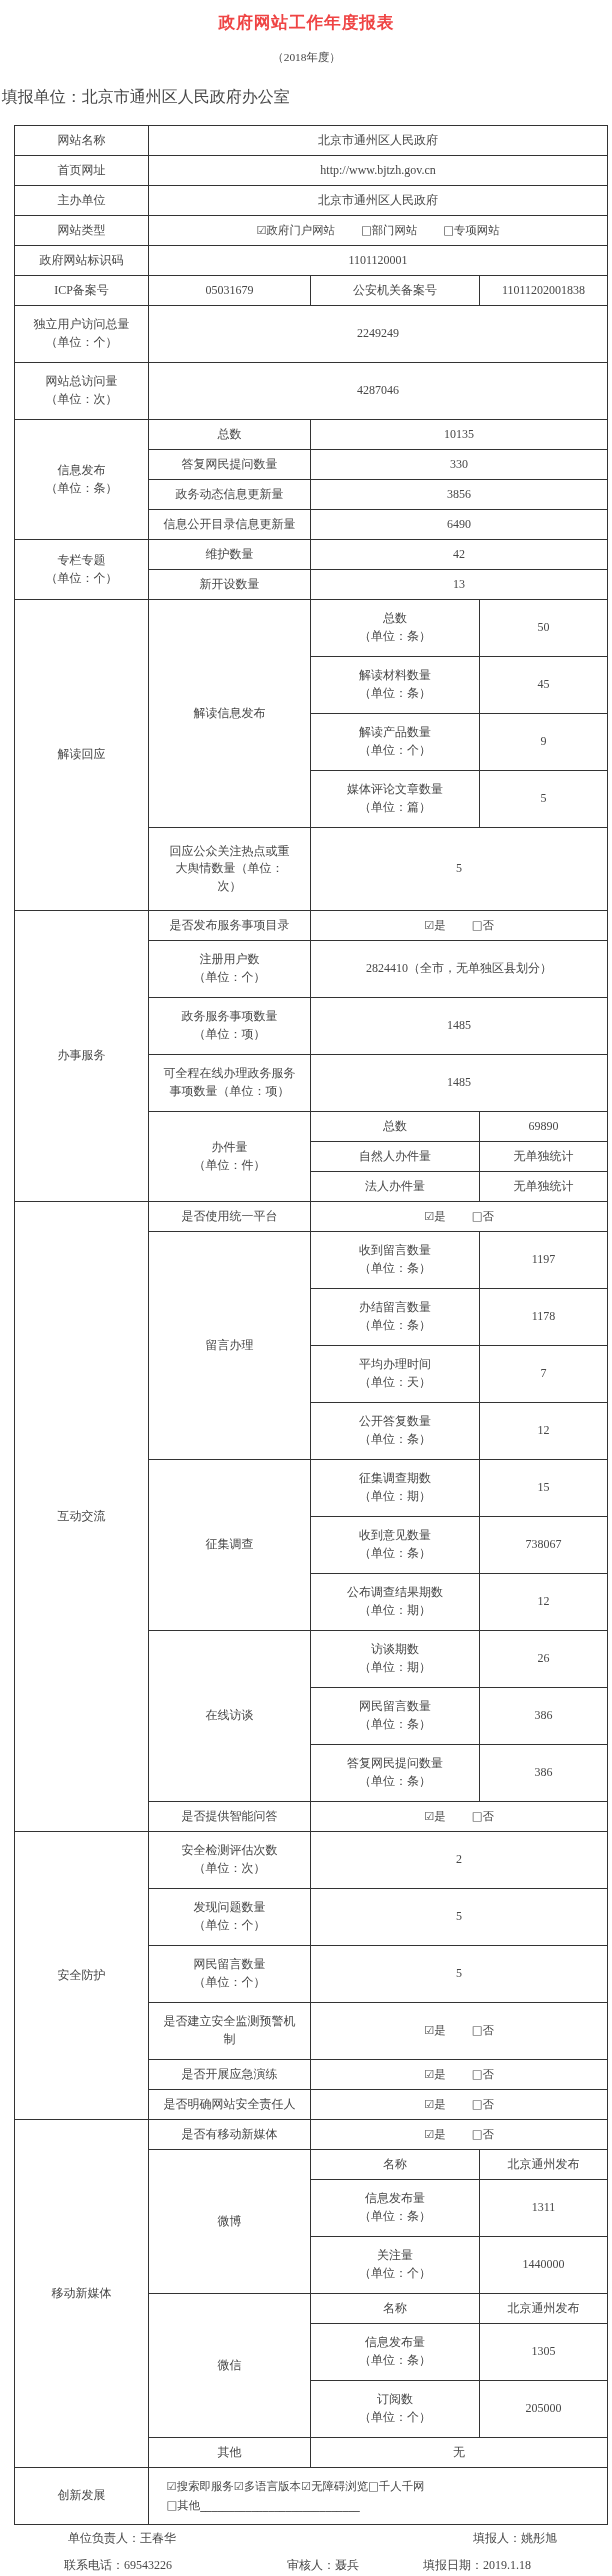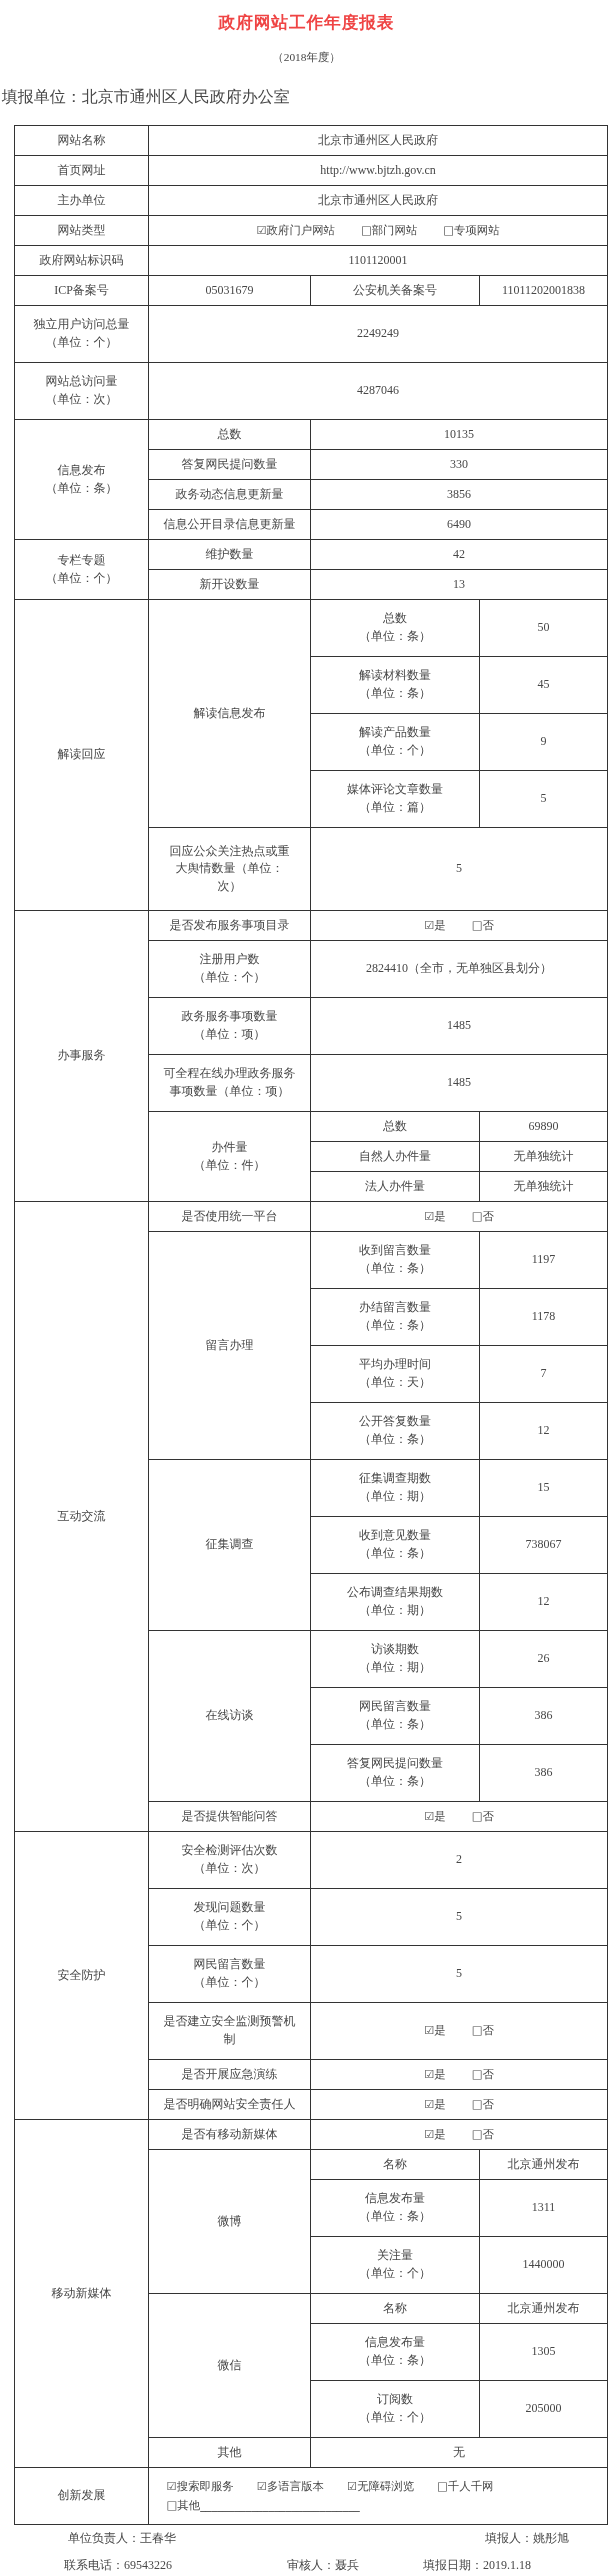--- a/index.html
+++ b/index.html
@@ -14,21 +14,21 @@
   td{border:0.9px solid #333;text-align:center;vertical-align:middle;
      font-size:12px;line-height:17.6px;padding:0.9px 3.5px;overflow:hidden;color:#474747;}
   tr.s{height:30px} tr.d{height:57px} tr.t{height:83px}
   .blk{display:block;}
   .opts{display:flex;justify-content:center;align-items:center;gap:26px;}
   .opts.wide{}
   .cb{font-family:"DejaVu Sans","Liberation Sans",sans-serif;font-size:11.4px;}
   .w150{display:inline-block;max-width:132px;}
   .w140{display:inline-block;max-width:123px;}
   .innov-cell{text-align:left;padding-left:17.6px;}
-  .innov-line{display:flex;gap:23px;align-items:center;margin:1.8px 0;text-align:right;}
+  .innov-line{display:flex;align-items:center;margin:1.8px 0;text-align:right;}
   .f{position:absolute;font-size:12px;white-space:nowrap;}
 </style>
 </head>
 <body>
 
 <div class="page">
 
   <div class="title">政府网站工作年度报表</div>
   <div class="subtitle">（2018年度）</div>
   <div class="report-unit">填报单位：北京市通州区人民政府办公室</div>
@@ -411,18 +411,18 @@
         <div class="innov-line">
           <span class="cb">□其他____________________________</span>
         </div>
       </td>
     </tr>
   </tbody>
     </table>
 
   <span class="f" style="left:68px;top:2530px;">单位负责人：王春华</span>
   <span class="f" style="left:287px;top:2530px;margin-top:27px;">审核人：聂兵</span>
-  <span class="f" style="left:485px;top:2530px;">填报人：姚彤旭</span>
+  <span class="f" style="left:473px;top:2530px;">填报人：姚彤旭</span>
   <span class="f" style="left:64px;top:2557px;">联系电话：69543226</span>
   <span class="f" style="left:423px;top:2557px;">填报日期：2019.1.18</span>
 
 </div>
 
 
 </body></html>

